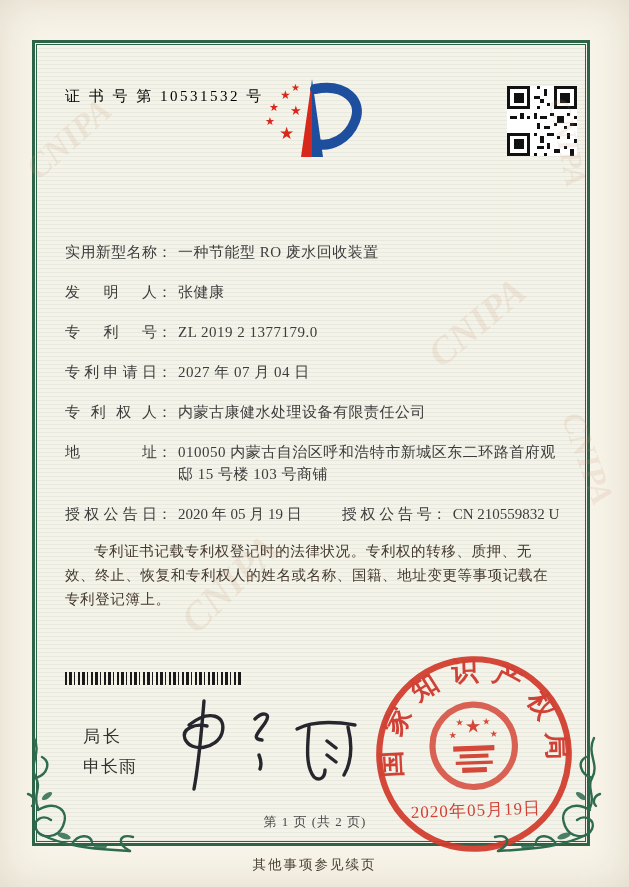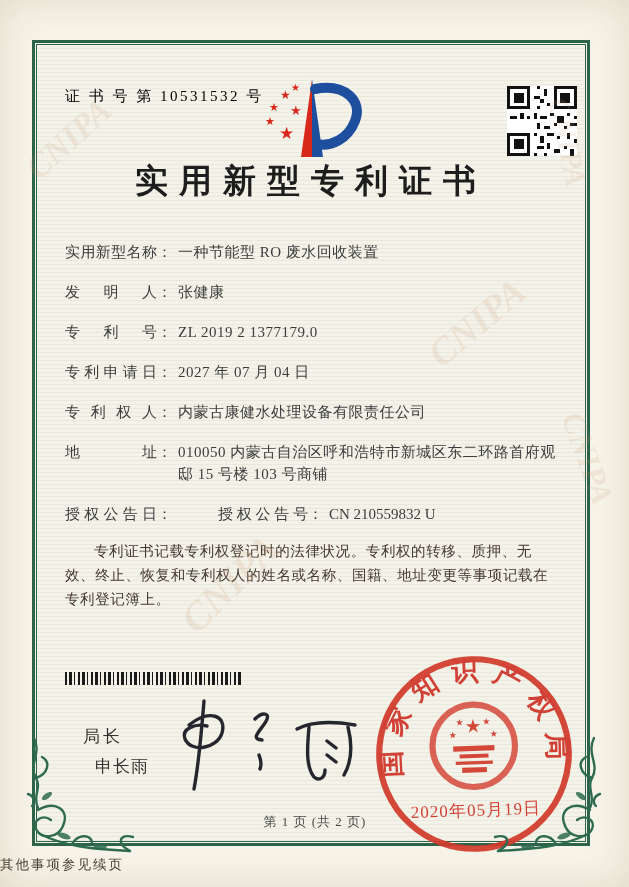--- a/index.html
+++ b/index.html
@@ -47,25 +47,25 @@
   .grant-pair .flabel{width:92px;flex:0 0 92px;}
   .grant-pair.second{margin-left:40px;}
   .grant-pair.second .flabel{width:90px;flex:0 0 90px;}
   .notice{margin-top:12px;color:#44382f;}
   .notice p{margin:0;text-indent:2em;font-size:14.5px;line-height:24px;letter-spacing:.6px;}
   .barcode{
     position:absolute;left:30px;top:629px;width:176px;height:13px;
     background:repeating-linear-gradient(90deg,#1a1a1a 0 2px,rgba(0,0,0,0) 2px 4px,#1a1a1a 4px 7px,rgba(0,0,0,0) 7px 9px,#1a1a1a 9px 10px,rgba(0,0,0,0) 10px 13px);
   }
   .sig-title{position:absolute;left:48px;top:682px;font-size:17px;color:#33332f;letter-spacing:3px;}
-  .sig-name{position:absolute;left:60px;top:712px;font-size:17px;color:#33332f;letter-spacing:1px;}
+  .sig-name{position:absolute;left:48px;top:712px;font-size:17px;color:#33332f;letter-spacing:1px;}
   .sig-svg{position:absolute;left:116px;top:646px;}
   .seal{position:absolute;left:336px;top:608px;transform:rotate(-2deg);opacity:.92;}
   .page-num{position:absolute;bottom:12px;left:4px;width:100%;text-align:center;font-size:13px;color:#4a4a4a;letter-spacing:1px;}
-  .bottom-note{position:absolute;top:856px;left:0;width:100%;z-index:2;
+  .bottom-note{position:absolute;top:856px;left:0;width:100%;text-align:center;z-index:2;
     font-size:13.5px;color:#4a4034;letter-spacing:2px;}
   .orn{position:absolute;z-index:4;pointer-events:none;}
   .orn-left{left:20px;top:736px;}
   .orn-right{left:486px;top:736px;transform:scaleX(-1);}
 </style>
 </head>
 <body>
 
 <div class="page">
 
@@ -104,21 +104,20 @@
       <rect x="0" y="14" width="7" height="7" fill="#111"></rect>
         <rect x="1" y="15" width="5" height="5" fill="#fff"></rect>
         <rect x="2" y="16" width="3" height="3" fill="#111"></rect>
       <path fill="#111" d="M9 0h1v1H9z M11 1h1v2h-1z M8 3h2v1H8z M10 4h1v1h-1z M9 6h1v1H9z M12 5h1v1h-1z
         M1 9h2v1H1z M4 8h1v2H4z M6 9h1v1H6z M8 8h1v2H8z M10 9h2v1h-2z M13 8h1v1h-1z M15 9h2v2h-2z M18 8h1v1h-1z M20 9h1v1h-1z
         M9 11h1v2H9z M11 12h2v1h-2z M14 11h1v1h-1z M17 12h1v1h-1z M19 11h2v1h-2z
         M8 14h1v1H8z M10 15h1v2h-1z M12 14h2v1h-2z M15 15h1v1h-1z M18 14h1v2h-1z M20 16h1v1h-1z
         M9 18h2v1H9z M12 17h1v2h-1z M14 19h2v1h-2z M17 18h1v1h-1z M19 19h1v2h-1z M8 20h1v1H8z M11 20h1v1h-1z"></path>
     </svg>
 
-    <div class="doc-title">实用新型专利证书</div>
 
     <div class="main">
       <div class="frow">
         <span class="flabel">实用新型名称</span>
           <span class="fcolon">：</span>
         <span class="fvalue">一种节能型 RO 废水回收装置</span>
       </div>
       <div class="frow">
         <span class="flabel">发明人</span>
           <span class="fcolon">：</span>
@@ -142,20 +141,21 @@
       <div class="frow">
         <span class="flabel">地址</span>
           <span class="fcolon">：</span>
         <span class="fvalue">010050 内蒙古自治区呼和浩特市新城区东二环路首府观邸 15 号楼 103 号商铺</span>
       </div>
 
       <div class="grant-row">
         <div class="grant-pair">
           <span class="flabel">授权公告日</span>
             <span class="fcolon">：</span>
+          <span>2020 年 05 月 19 日</span>
         </div>
         <div class="grant-pair second">
           <span class="flabel">授权公告号</span>
             <span class="fcolon">：</span>
           <span>CN 210559832 U</span>
         </div>
       </div>
 
       <div class="notice">
         <p>专利证书记载专利权登记时的法律状况。专利权的转移、质押、无效、终止、恢复和专利权人的姓名或名称、国籍、地址变更等事项记载在专利登记簿上。</p>

